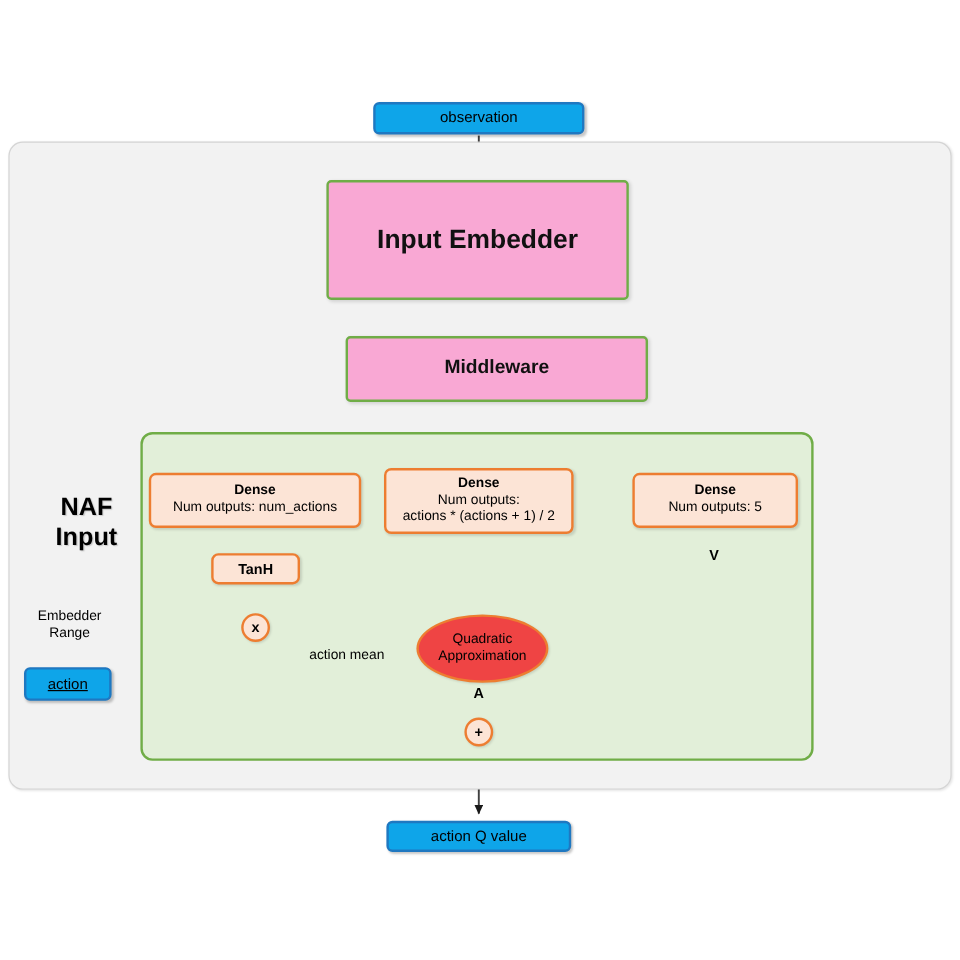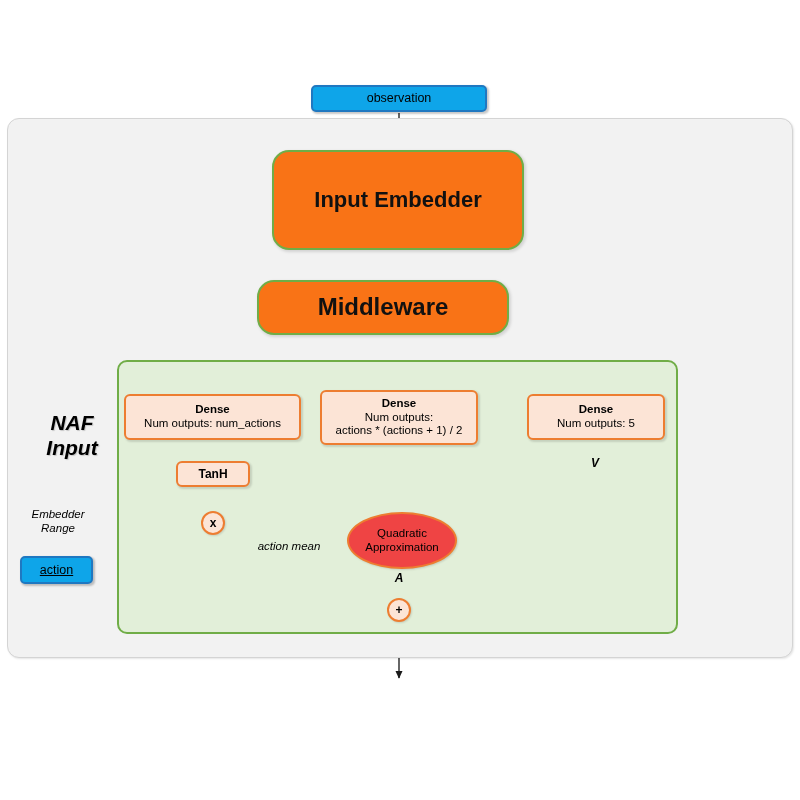--- a/index.html
+++ b/index.html
@@ -62,29 +62,29 @@
     border-radius: 5px;
     color: #000;
     font-size: 12.5px;
     box-shadow: 1.5px 1.5px 2px rgba(0,0,0,0.22);
   }
   .box-observation { left: 311px; top: 85px;  width: 176px; height: 27px; }
   .box-qvalue      { left: 322px; top: 684px; width: 154px; height: 26px; }
   .box-action      { left: 20px;  top: 556px; width: 73px;  height: 28px; font-size: 12.5px; text-decoration: underline; }
   
   .green-box {
-    background: #f97316;
+    background: #f9a8d4;
     border: 2.5px solid #70ad47;
-    border-radius: 17px;
+    border-radius: 4px;
     color: #111;
     font-weight: bold;
     box-shadow: 1.5px 1.5px 3px rgba(0,0,0,0.13);
   }
   .box-embedder   { left: 272px; top: 150px; width: 252px; height: 100px; font-size: 22px; }
-  .box-middleware { left: 257px; top: 280px; width: 252px; height: 55px;  font-size: 24px; }
+  .box-middleware { left: 288px; top: 280px; width: 252px; height: 55px;  font-size: 16px; }
   
   .orange-box {
     background: #fce4d6;
     border: 2.5px solid #ed7d31;
     border-radius: 6px;
     color: #000;
     font-size: 11.5px;
     box-shadow: 1.2px 1.2px 2px rgba(0,0,0,0.13);
   }
   .orange-box .title { font-weight: bold; }
@@ -118,21 +118,20 @@
     font-size: 11.5px;
     color: #000;
     box-shadow: 1px 1px 2px rgba(0,0,0,0.13);
   }
   
   .label {
     position: absolute;
     color: #000;
     text-align: center;
     line-height: 1.2;
-    font-style: italic;
   }
   .label-naf-head {
     left: 24px; top: 410px; width: 96px;
     font-size: 21px; font-weight: bold;
     text-shadow: 1px 1px 1px rgba(0,0,0,0.18);
   }
   .label-actions-range { left: 22px;  top: 508px; width: 72px; font-size: 11.5px; }
   .label-action-mean   { left: 243px; top: 516px; width: 92px; font-size: 11.5px; margin-top: 24px; }
   .label-a             { left: 389px; top: 571px; width: 20px; font-size: 12px; font-weight: bold; }
   .label-v             { left: 585px; top: 456px; width: 20px; font-size: 12px; font-weight: bold; }
@@ -191,20 +190,23 @@
   </div>
 
   <div class="node io-box box-observation">
     <span>observation</span>
   </div>
 
   <div class="node io-box box-action">
     <span>action</span>
   </div>
 
+  <div class="node io-box box-qvalue">
+    <span>action Q value</span>
+  </div>
 
   <div class="node green-box box-embedder">
     <span>Input Embedder</span>
   </div>
 
   <div class="node green-box box-middleware">
     <span>Middleware</span>
   </div>
 
   <div class="node orange-box box-dense-a">

